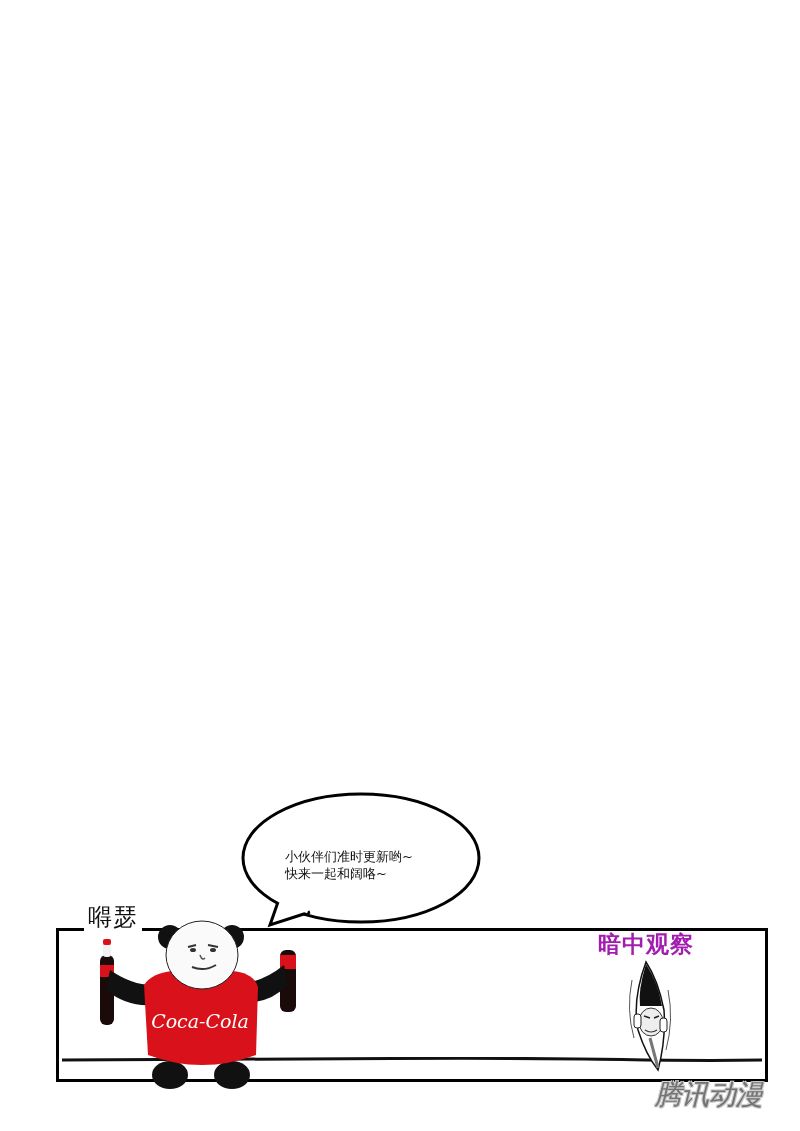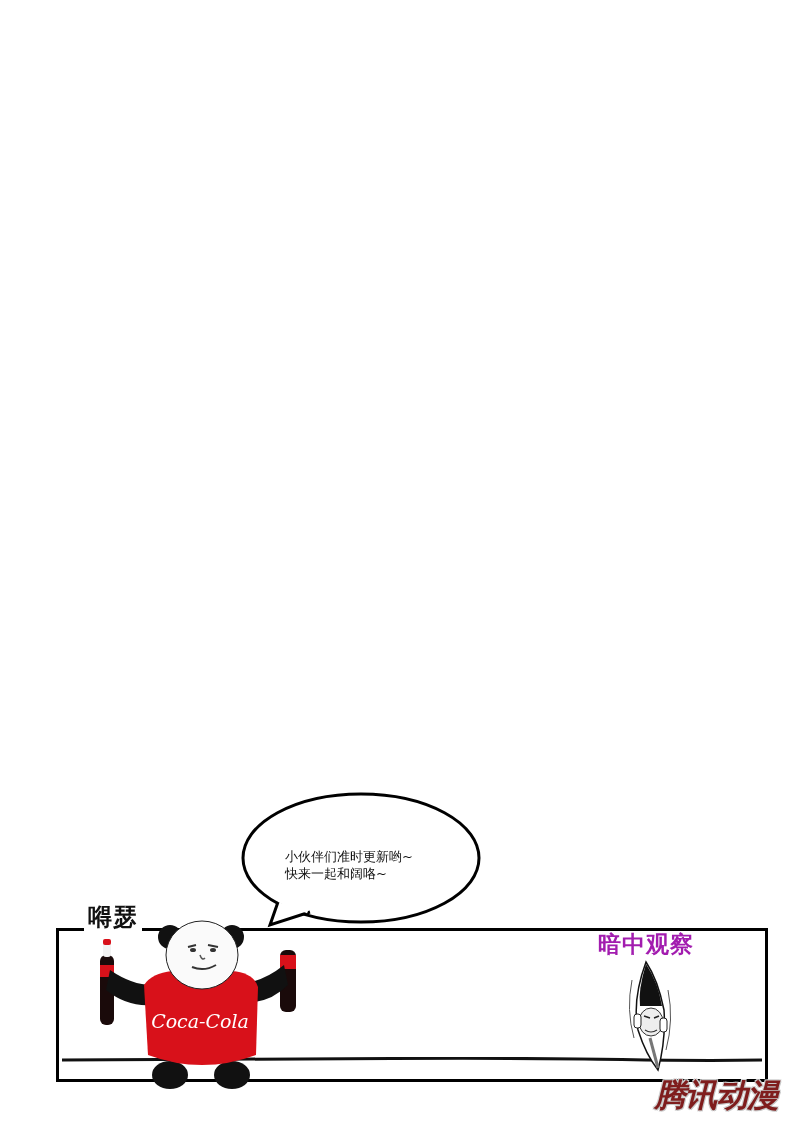--- a/index.html
+++ b/index.html
@@ -7,39 +7,39 @@
     .page { position: absolute; left: 0; top: 0; width: 800px; height: 1131px; background: #fff; }
     .panel {
       position: absolute; left: 56px; top: 928px; width: 712px; height: 154px;
       border: 3px solid #000; box-sizing: border-box; background: #fff;
     }
     .ground {
       position: absolute; left: 62px; top: 1057px; width: 700px; height: 6px;
     }
     .label-left {
       position: absolute; left: 84px; top: 903px; padding: 0 4px; background: #fff;
-      font-weight: bold; font-size: 24px; color: #111; letter-spacing: 1px; line-height: 28px;
+      font-weight: normal; font-size: 24px; color: #111; letter-spacing: 1px; line-height: 28px;
     }
     .label-right {
       position: absolute; left: 598px; top: 930px;
       font-weight: bold; font-size: 23px; color: #a21caf; letter-spacing: 1px; line-height: 28px;
     }
     .bubble {
       position: absolute; left: 240px; top: 790px; width: 242px; height: 160px;
     }
     .bubble-text {
       position: absolute; left: 285px; top: 848px; font-size: 13px; line-height: 17px; color: #111;
       white-space: nowrap;
     }
     .panda { position: absolute; left: 92px; top: 915px; width: 210px; height: 175px; }
     .peek { position: absolute; left: 624px; top: 960px; width: 50px; height: 112px; }
     .watermark {
       position: absolute; left: 654px; top: 1080px; width: 126px; height: 30px;
-      font-weight: bold; font-style: italic; font-size: 32px; letter-spacing: -1px;
-      color: #7f1d1d; line-height: 30px;
+      font-weight: normal; font-style: italic; font-size: 28px; letter-spacing: -1px;
+      color: #737373; line-height: 30px;
       text-shadow: 0 0 1px #bdbdbd, 1px 1px 0 #c8c8c8, -1px -1px 0 #d4d4d4, 1px -1px 0 #d4d4d4, -1px 1px 0 #d4d4d4;
     }
   </style>
 </head>
 <body>
 
 <div class="page">
 
   <div class="panel"></div>
 

